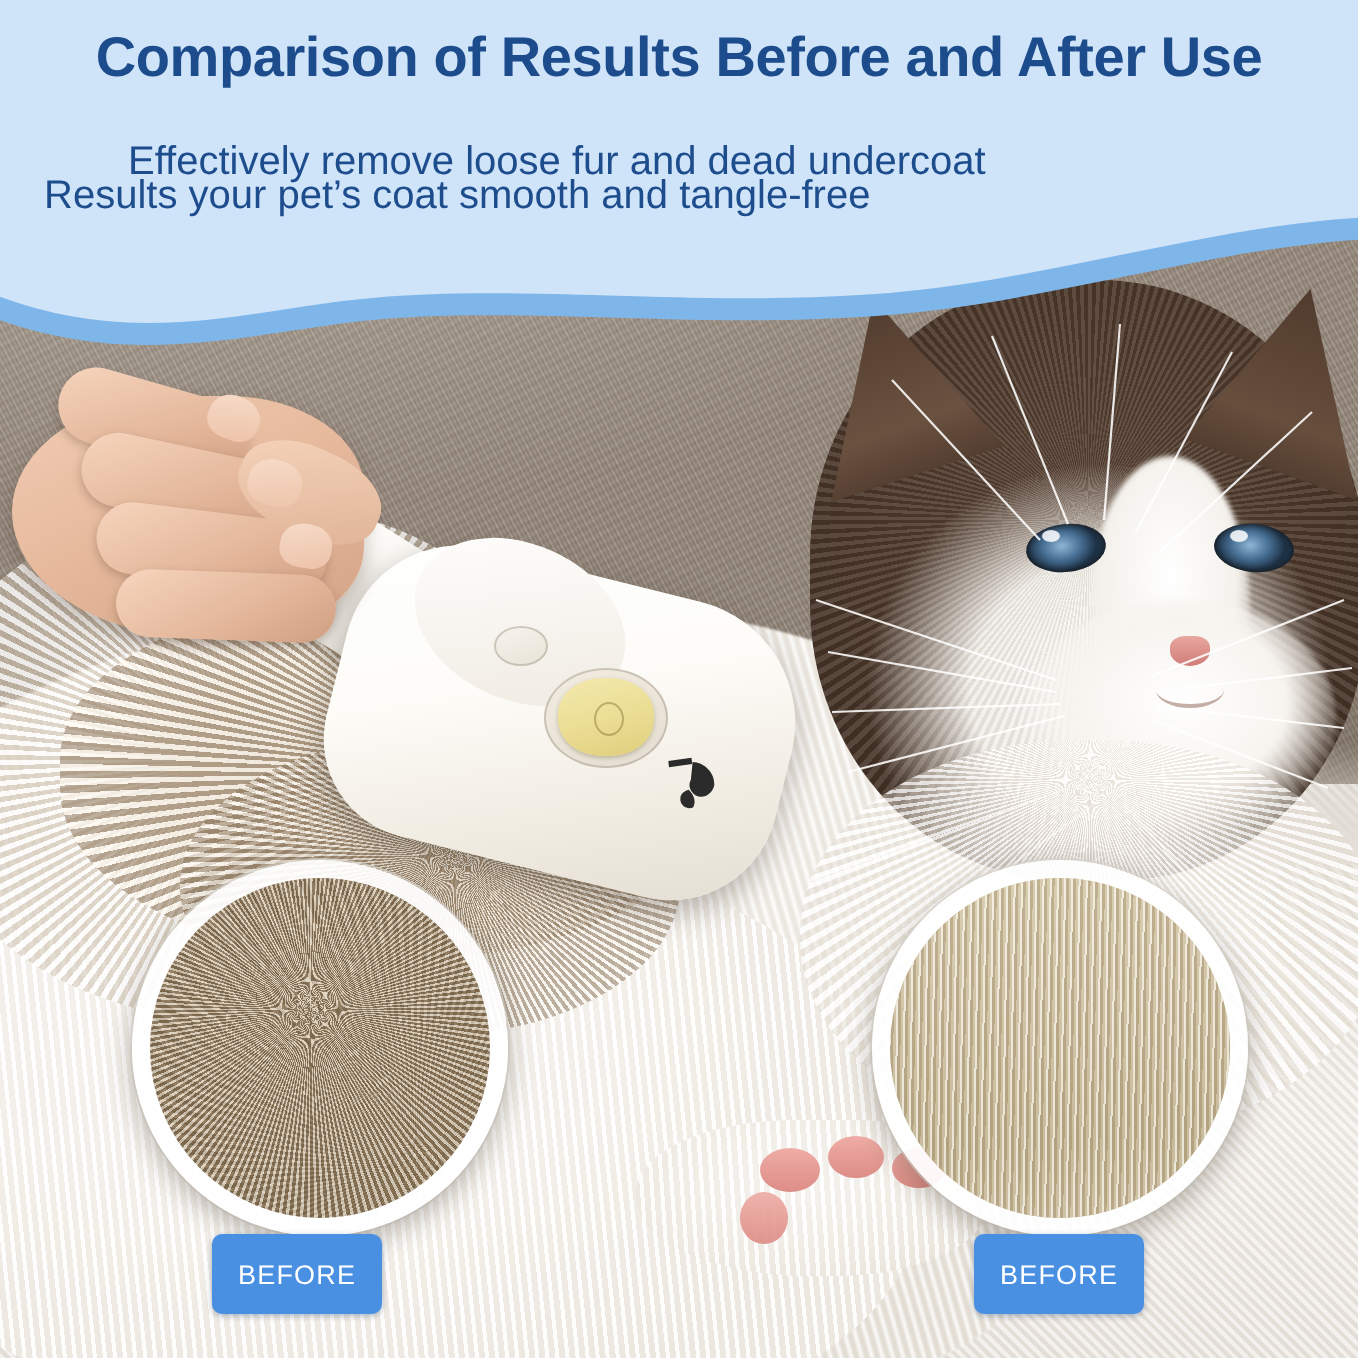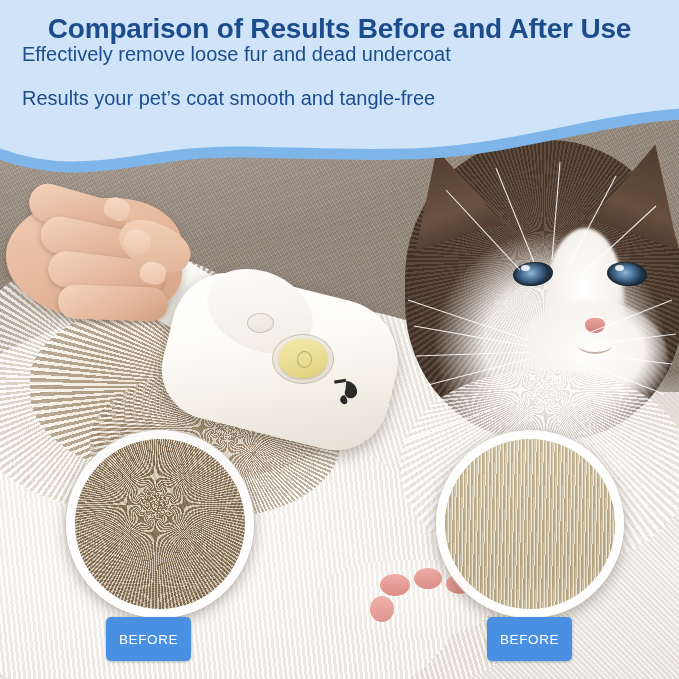--- a/index.html
+++ b/index.html
@@ -279,21 +279,21 @@
         rgba(255,252,244,.72) 0 1px,
         rgba(176,158,124,.55) 1px 2.4px,
         rgba(226,214,188,.45) 2.4px 3.6px),
       linear-gradient(176deg,#d8cdb0 0%,#c3b596 42%,#b4a583 72%,#c9bda0 100%);
   }
 
   
   .badge{
     position:absolute;
     display:flex;align-items:center;justify-content:center;
-    height:20px;padding:12px 13px;
+    height:40px;padding:0 13px;
     border-radius:5px;
     background:#4a90e2;
     color:#ffffff;
     font-size:13.5px;letter-spacing:.6px;
     font-family:"Liberation Sans","DejaVu Sans",sans-serif;
     box-shadow:0 1px 3px rgba(30,60,100,.35);
     white-space:nowrap;
   }
   .badge.before{left:106px;top:617px;}
   .badge.after{left:487px;top:617px;}
@@ -311,21 +311,21 @@
     color:#1c4c8c;
     letter-spacing:-.2px;
     font-family:"Liberation Sans","DejaVu Sans",sans-serif;
   }
   .sub1,.sub2{
     position:absolute;left:22px;
     font-size:20px;
     color:#1d4d8d;
     font-family:"Liberation Sans","DejaVu Sans",sans-serif;
   }
-  .sub1{top:43px;}
+  .sub1{top:70px;margin-left:42px;}
   .sub2{top:87px;}
 </style>
 </head>
 <body>
 
 <div id="stage">
 
   <div class="photo">
 
     <div class="couch"></div>

